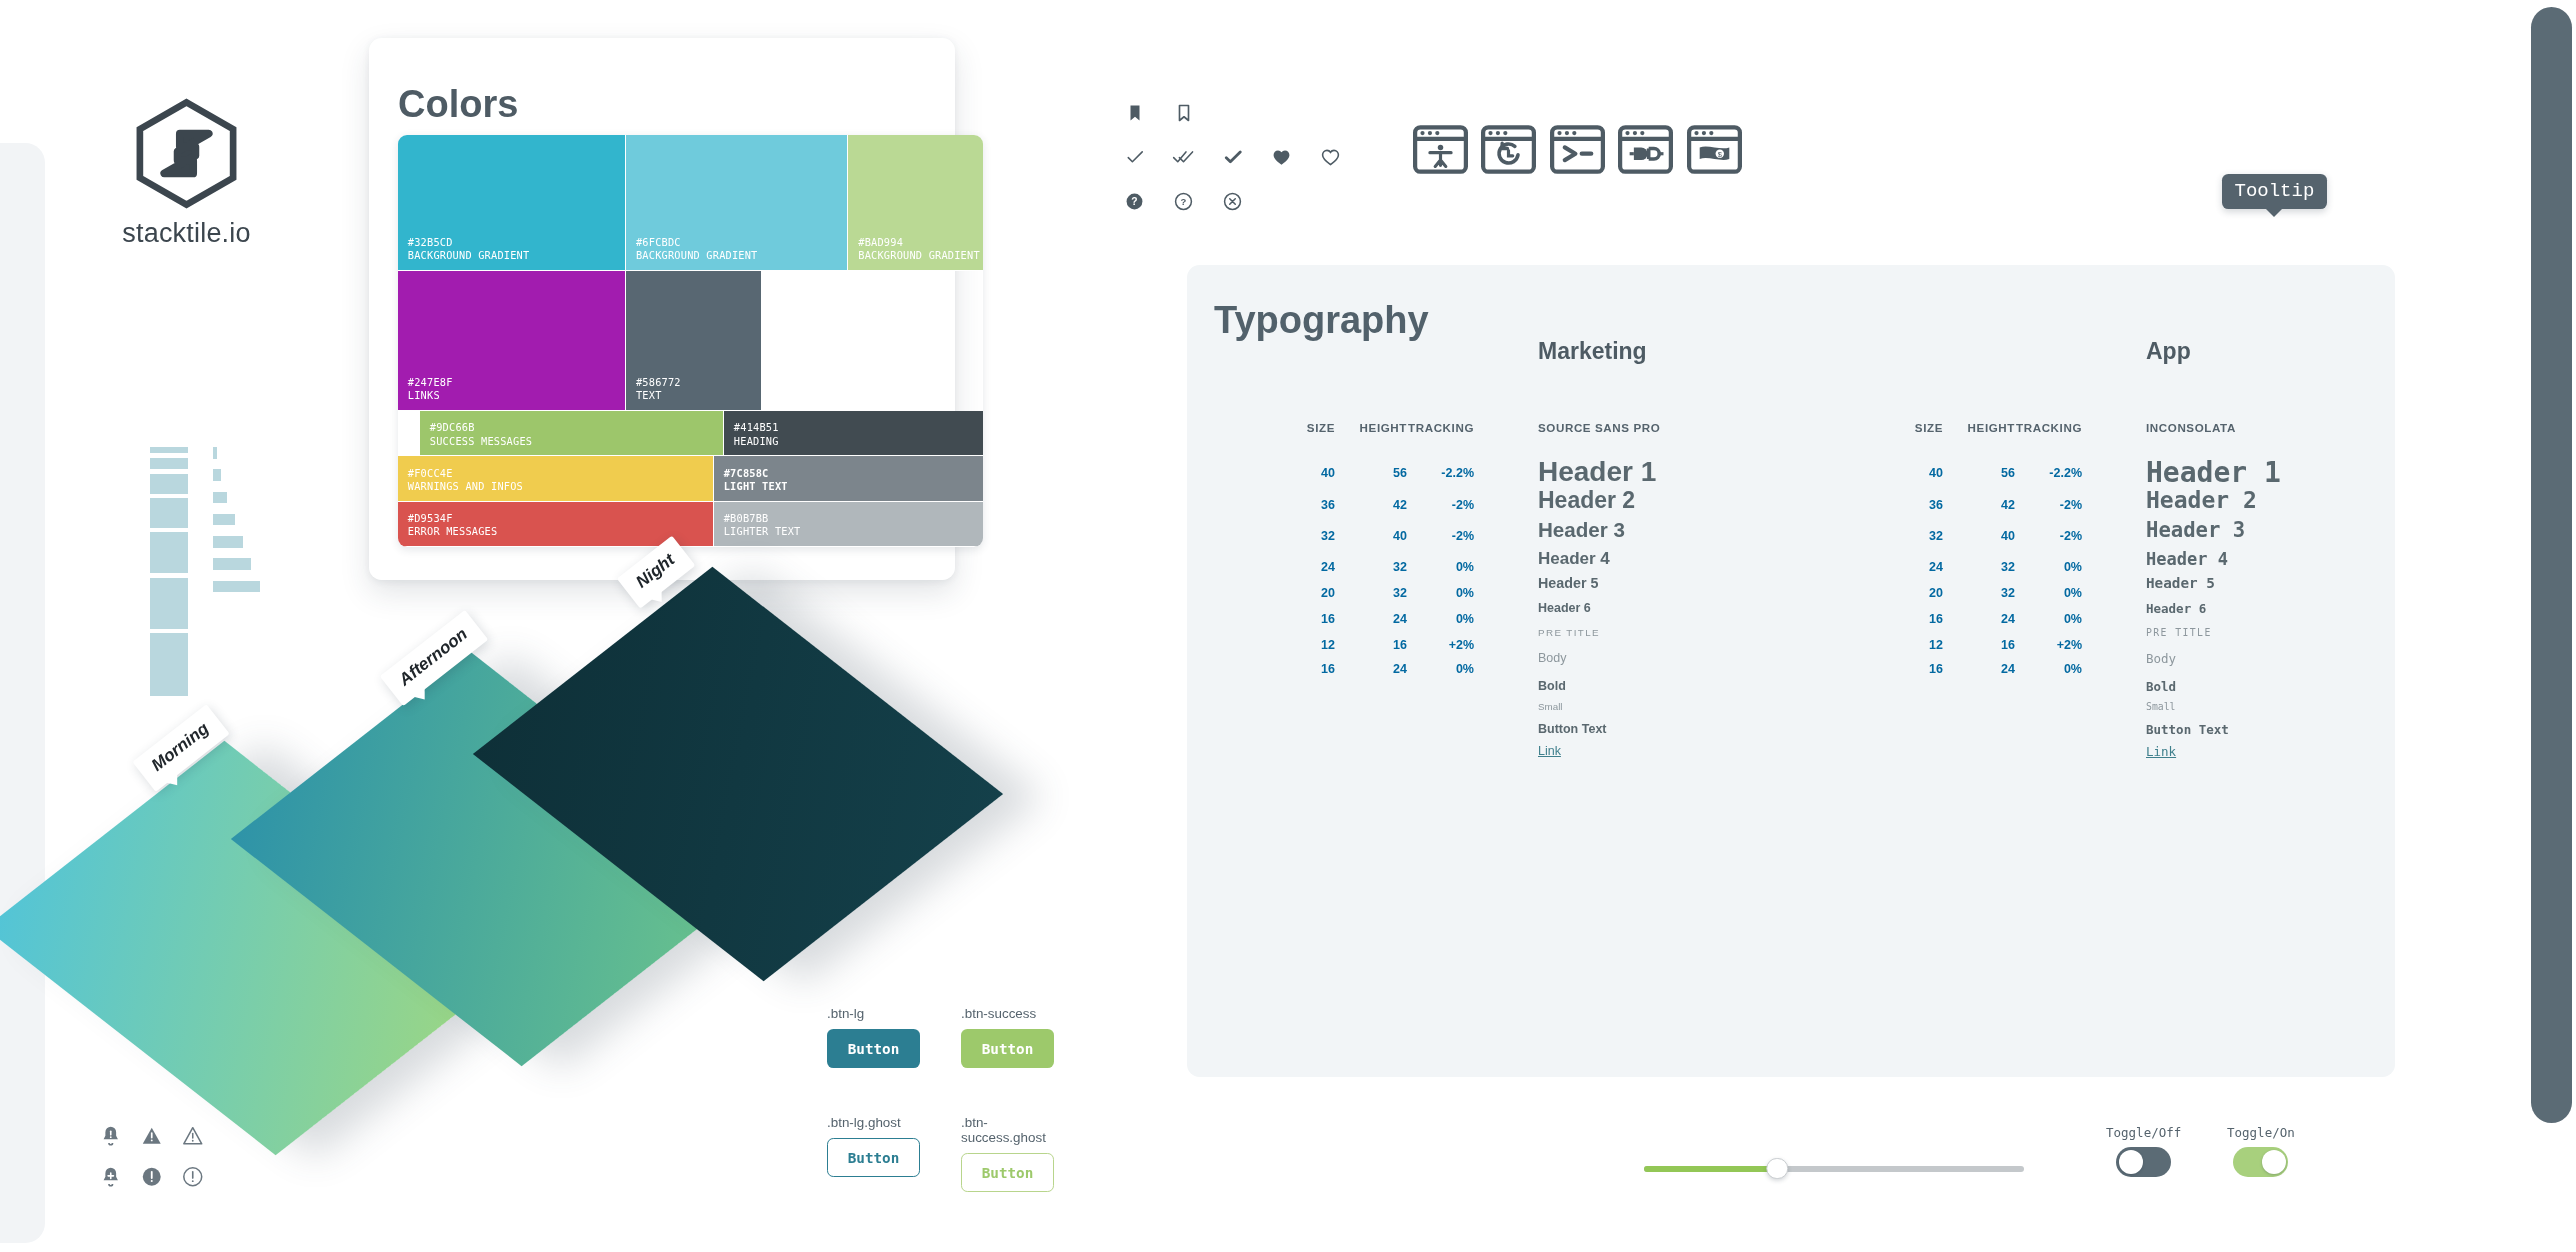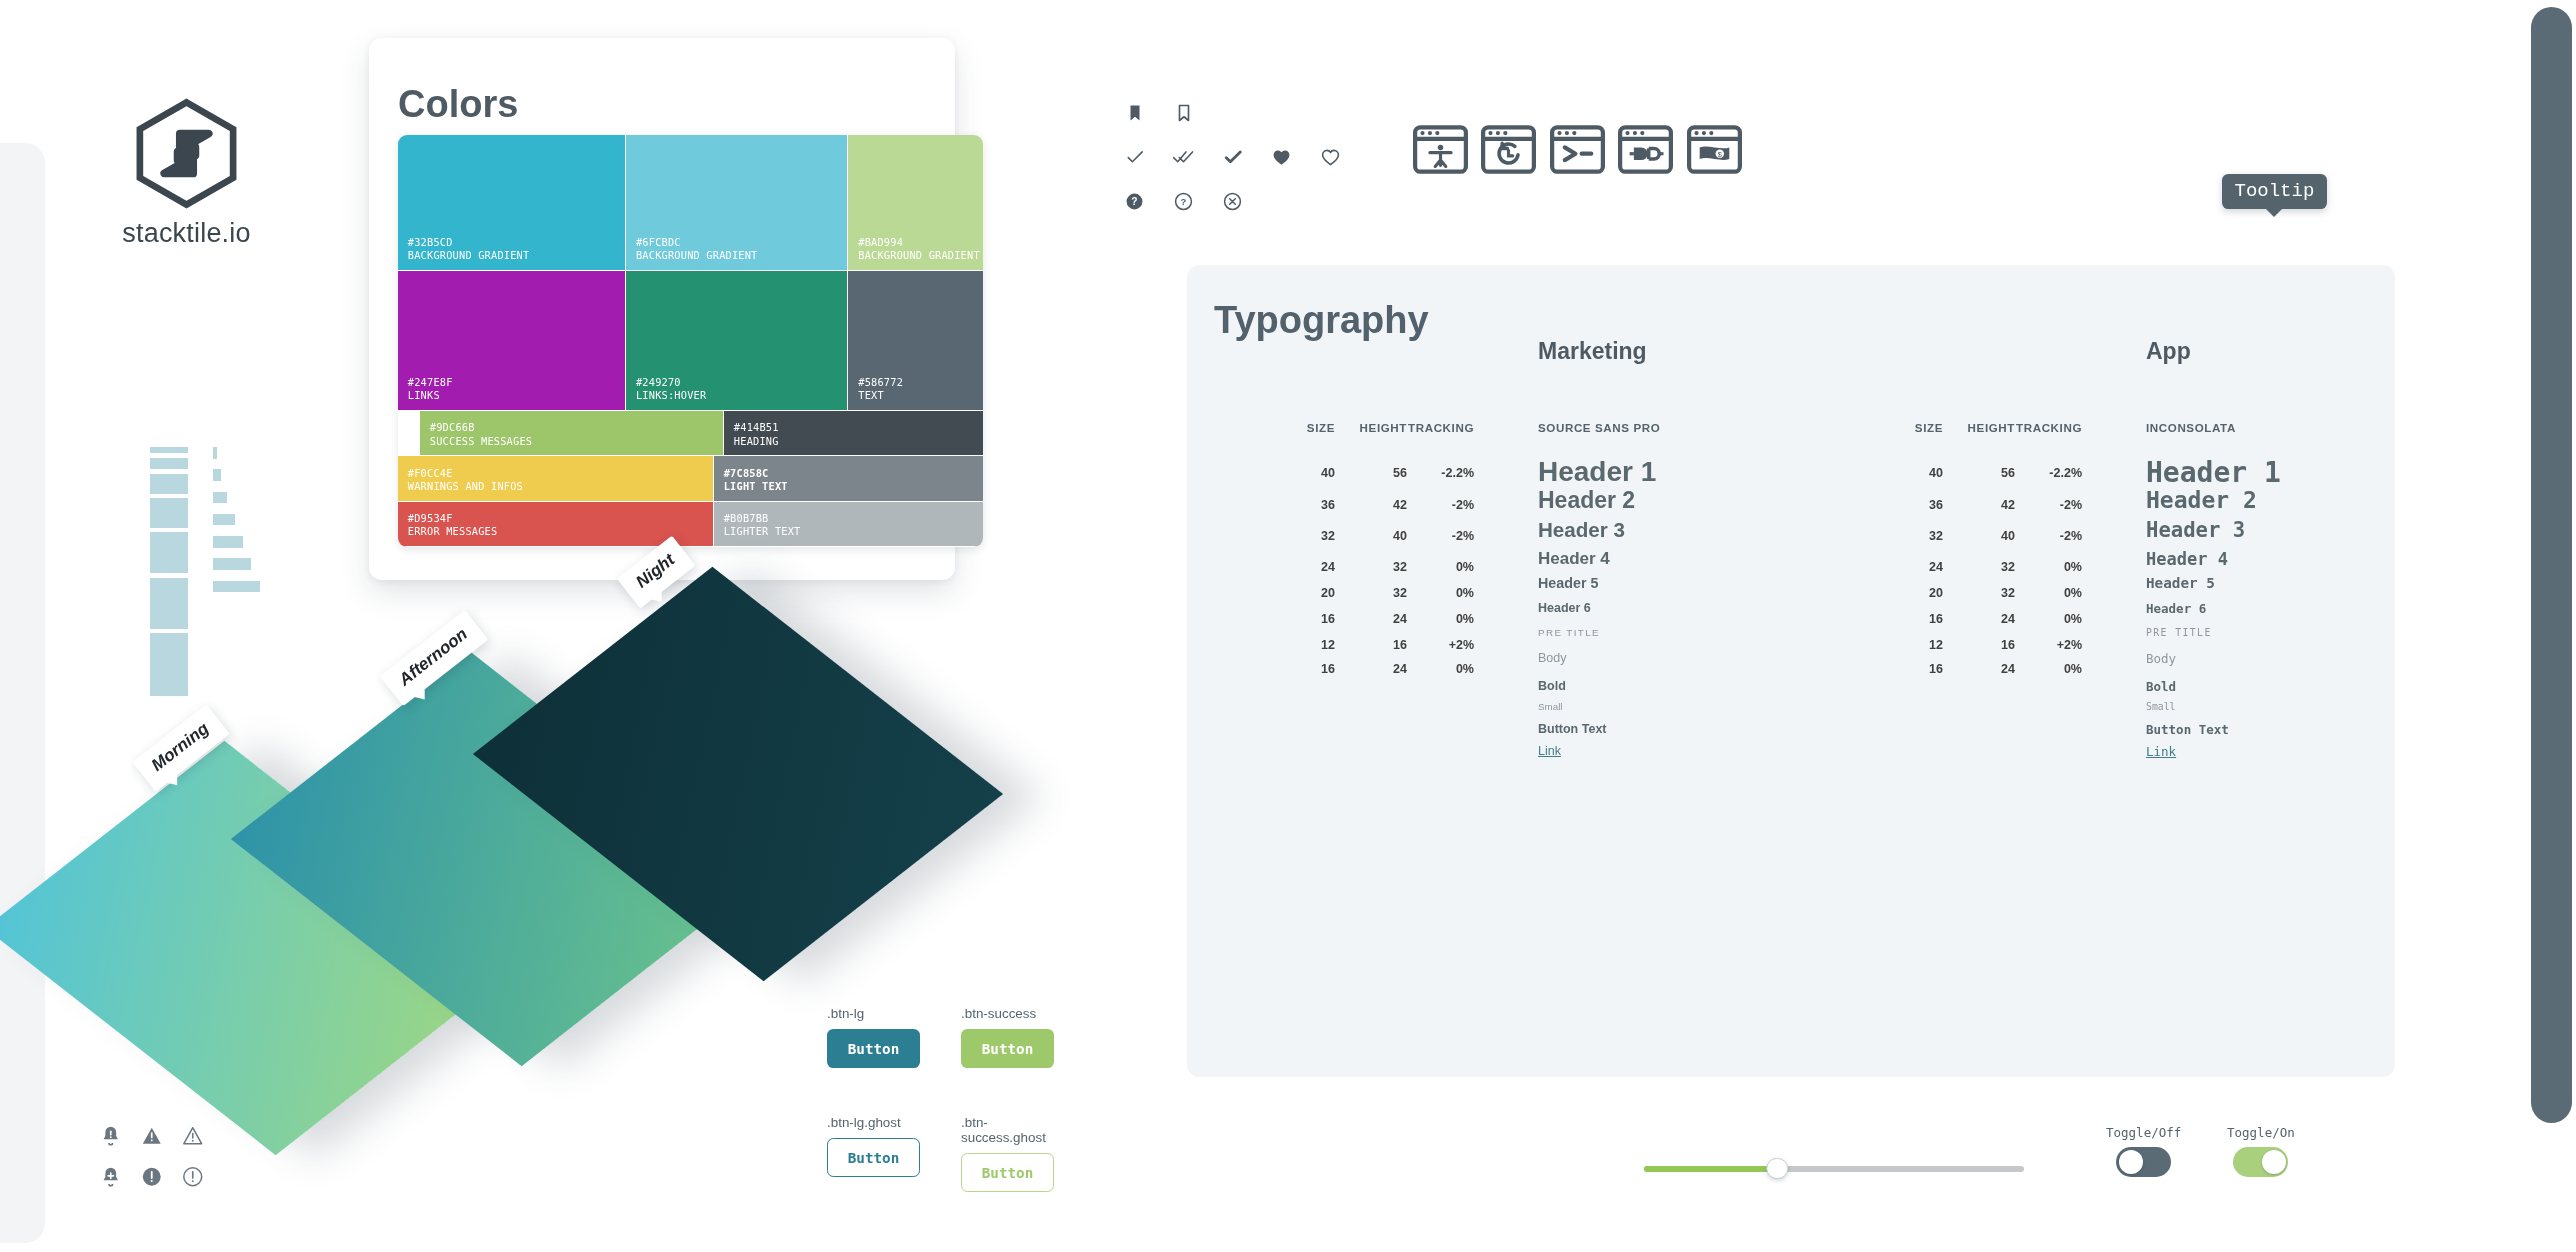--- a/index.html
+++ b/index.html
@@ -113,21 +113,21 @@
   }
   .typo-grid { position: absolute; left: 0; top: 0; width: 100%; height: 100%; }
   .grp-head {
     position: absolute; font-size: 23px; font-weight: bold; color: #4e5b64;
   }
   .col-head {
     position: absolute; font-size: 11.6px; font-weight: bold;
     color: #55636d; letter-spacing: 0.6px;
   }
   .cell {
-    position: absolute; font-size: 12.5px; font-weight: bold; color: #404040;
+    position: absolute; font-size: 12.5px; font-weight: bold; color: #0369a1;
     text-align: right;
   }
   .sample { position: absolute; color: #5a686f; white-space: nowrap; }
   .sample.mkt { font-family: "Liberation Sans", sans-serif; }
   .sample.app { font-family: "DejaVu Sans Mono", monospace; }
   .sample.lnk { color: #3f7f8c; text-decoration: underline; }
 
   
   .iso { position: absolute; left: 134px; top: 626px; width: 984px; height: 501px; }
   .iso-card {
@@ -250,26 +250,20 @@
               <span class="nm">#BAD994</span>
               <span class="nm">BACKGROUND GRADIENT</span>
             </div>
           </div>
         </div>
         <div class="sw-row" style="height: 34%;">
           <div class="sw" style="background: #a21caf; width: 39%;">
             <div class="sw-lbl">
               <span class="nm">#247E8F</span>
               <span class="nm">LINKS</span>
-            </div>
-          </div>
-          <div class="sw" style="background: rgb(36, 146, 112); width: 38%;">
-            <div class="sw-lbl">
-              <span class="nm">#249270</span>
-              <span class="nm">LINKS:HOVER</span>
             </div>
           </div>
           <div class="sw" style="background: rgb(88, 103, 114); width: 23%;">
             <div class="sw-lbl">
               <span class="nm">#586772</span>
               <span class="nm">TEXT</span>
             </div>
           </div>
         </div>
         <div class="sw-row" style="height: 11%;">

